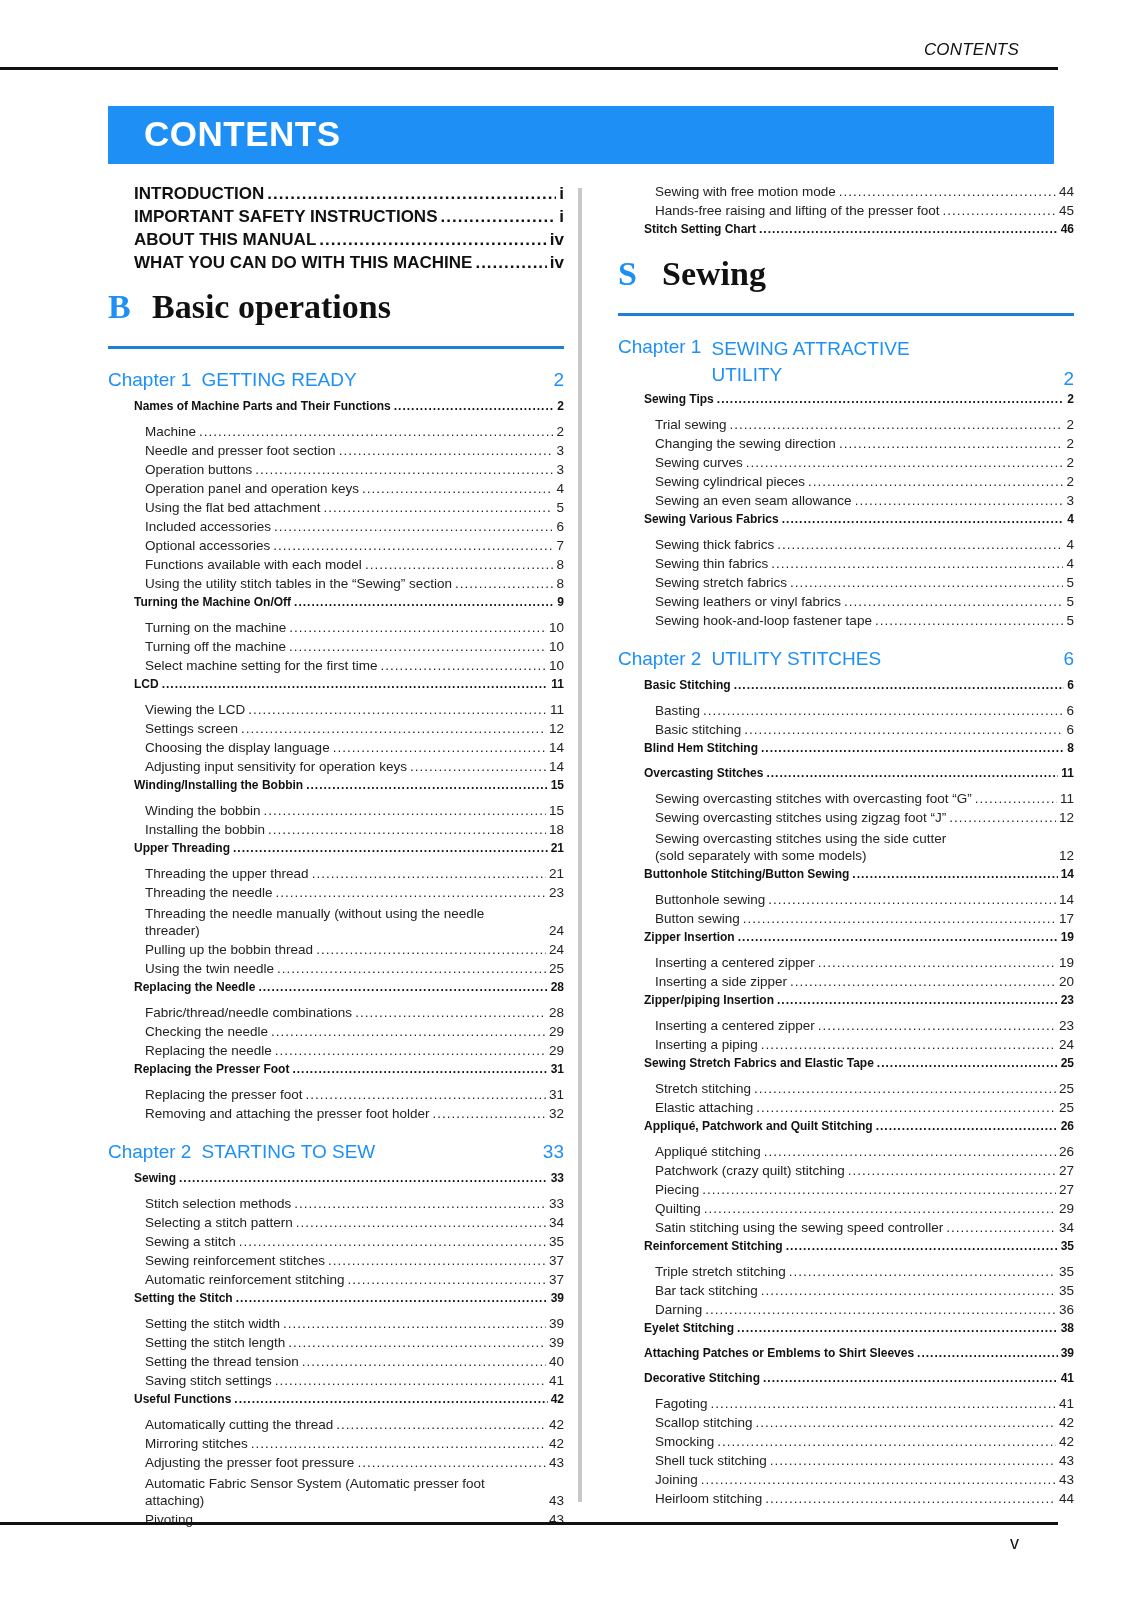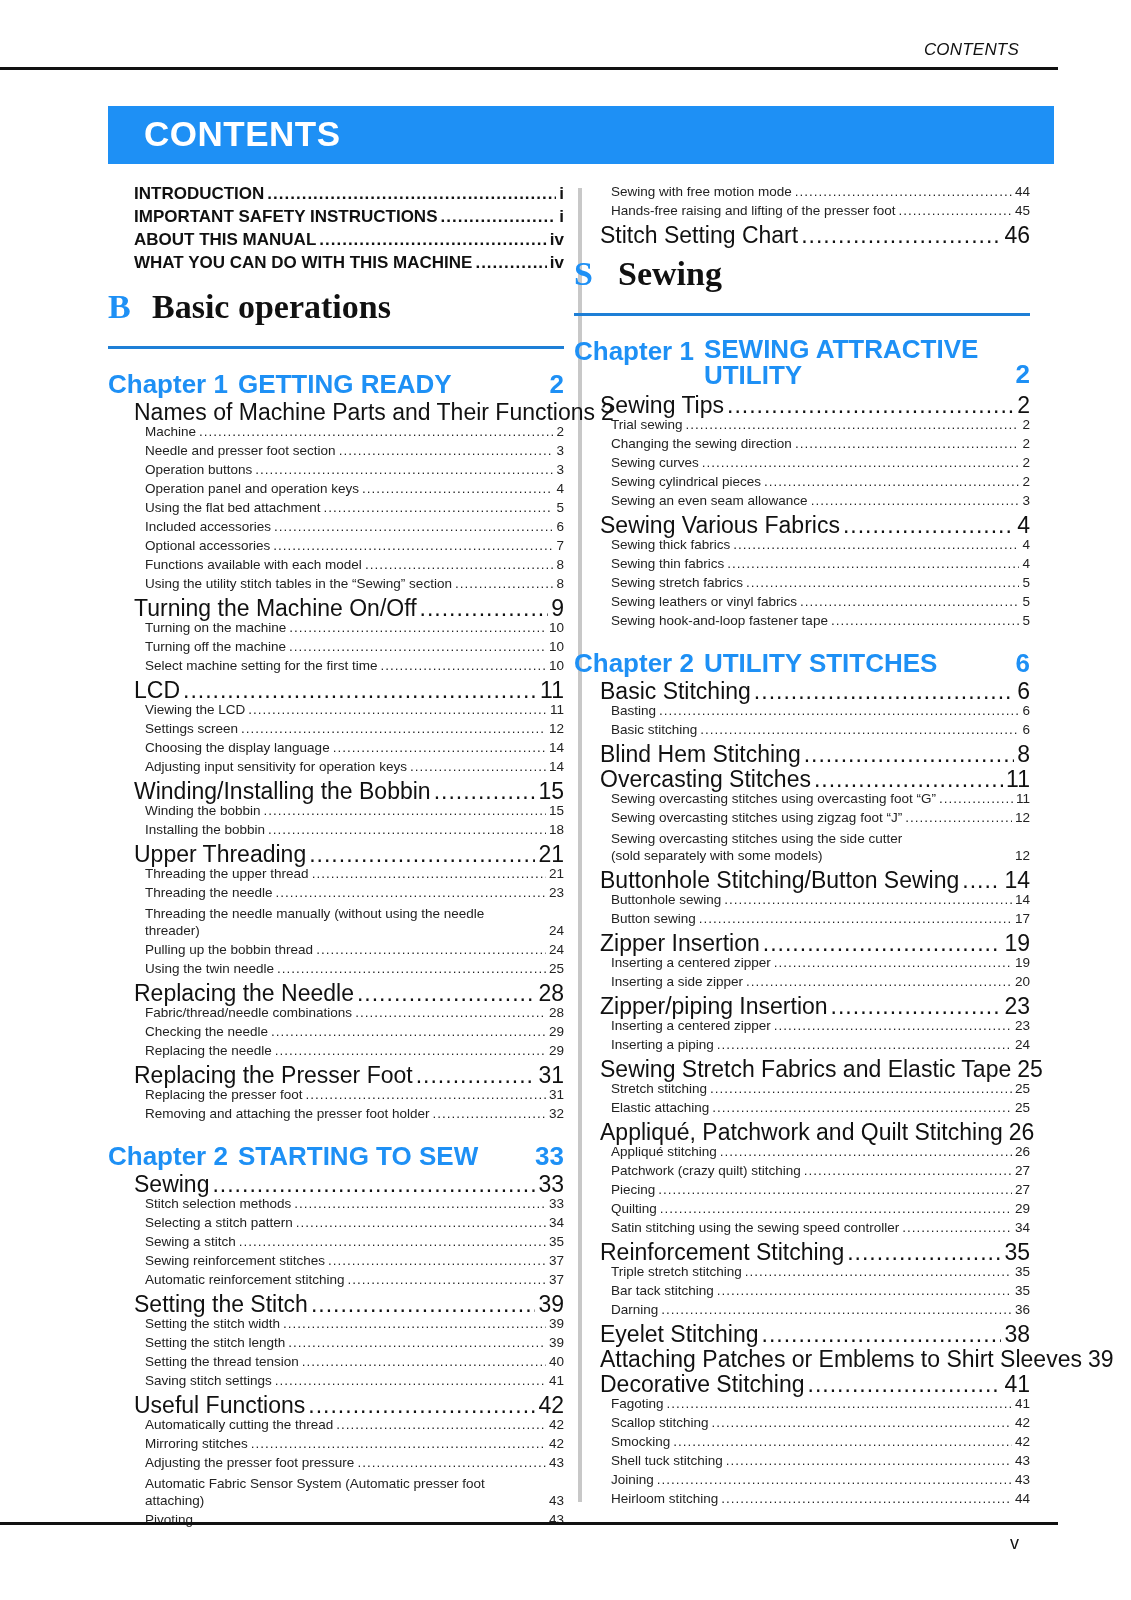--- a/index.html
+++ b/index.html
@@ -3,42 +3,42 @@
 <meta charset="utf-8">
 <style>
   html, body { margin: 0; padding: 0; background: #ffffff; }
   body { width: 1131px; height: 1600px; position: relative; overflow: hidden; font-family: "Liberation Sans", sans-serif; color: #111; }
   .running-head { position: absolute; top: 40px; right: 112px; font-style: italic; font-size: 17px; letter-spacing: 0.2px; color: #111; }
   .top-rule { position: absolute; top: 67px; left: 0; width: 1058px; height: 3px; background: #111; }
   .banner { position: absolute; top: 106px; left: 108px; width: 946px; height: 58px; background: #1e90f5; }
   .banner-title { position: absolute; left: 36px; top: 8px; color: #fff; font-size: 35px; font-weight: bold; letter-spacing: 0.5px; }
   .col { position: absolute; top: 184px; }
   .col-left { left: 108px; width: 456px; }
-  .col-right { left: 574px; width: 456px; }
+  .col-right { left: 618px; width: 456px; }
   .col-sep { position: absolute; left: 578px; top: 188px; width: 4px; height: 1314px; background: #c8c8c8; }
 
   .entry { display: flex; align-items: baseline; white-space: nowrap; }
   .entry .t { flex: 0 0 auto; }
   .entry .dots { flex: 1 1 auto; overflow: hidden; margin: 0 3px; letter-spacing: 1px; }
   .entry .dots::after { content: "........................................................................................................................................................................................................"; }
   .entry .p { flex: 0 0 auto; text-align: right; }
 
   .top-entry { font-weight: bold; font-size: 17px; height: 23px; margin-left: 26px; }
-  .h2 { font-weight: normal; font-size: 23px; height: 25px; margin-left: 26px; }
+  .h2 { font-weight: bold; font-size: 12px; height: 25px; margin-left: 26px; }
   .h3 { font-size: 13.5px; height: 19px; margin-left: 37px; color: #222; }
   .h3.wrap { white-space: normal; display: block; height: auto; }
   .h3 .wrap-first { display: block; height: 19px; line-height: 19px; }
   .h3 .wrap-second { display: flex; align-items: flex-start; height: 19px; }
 
   .part { display: flex; align-items: baseline; height: 52px; margin-top: 12px; }
   .part-letter { color: #1e90f5; font-size: 34px; font-weight: bold; font-family: "Liberation Serif", serif; width: 44px; }
   .part-title { font-size: 34px; font-weight: bold; font-family: "Liberation Serif", serif; }
   .part-rule { height: 3px; background: #1e7fd6; margin: 6px 0 20px 0; }
 
-  .chapter { display: flex; color: #1e90f5; font-size: 26px; font-weight: bold; height: 30px; align-items: baseline; }
+  .chapter { display: flex; color: #1e90f5; font-size: 19px; font-weight: normal; height: 30px; align-items: baseline; }
   .chapter .num { flex: 0 0 auto; margin-right: 10px; }
   .chapter .ttl { flex: 1 1 auto; }
   .chapter .pg { flex: 0 0 auto; }
   .chapter.two-line { height: 56px; align-items: flex-start; }
   .chapter.two-line .ttl { line-height: 26px; }
   .chapter.two-line .pg { align-self: flex-end; margin-bottom: 2px; }
 
   .bottom-rule { position: absolute; top: 1522px; left: 0; width: 1058px; height: 3px; background: #111; }
   .folio { position: absolute; top: 1533px; right: 112px; font-size: 18px; color: #111; }
 </style>
@@ -489,21 +489,21 @@
       <span class="dots"></span>
       <span class="p">8</span>
     </div>
 
   <div class="entry h2">
       <span class="t">Overcasting Stitches</span>
       <span class="dots"></span>
       <span class="p">11</span>
     </div>
   <div class="entry h3">
-      <span class="t">Sewing overcasting stitches using overcasting foot “G”</span>
+      <span class="t">Sewing overcasting stitches with overcasting foot “G”</span>
       <span class="dots"></span>
       <span class="p">11</span>
     </div>
   <div class="entry h3">
       <span class="t">Sewing overcasting stitches using zigzag foot “J”</span>
       <span class="dots"></span>
       <span class="p">12</span>
     </div>
   <div class="h3 wrap">
     <span class="wrap-first">Sewing overcasting stitches using the side cutter</span>

